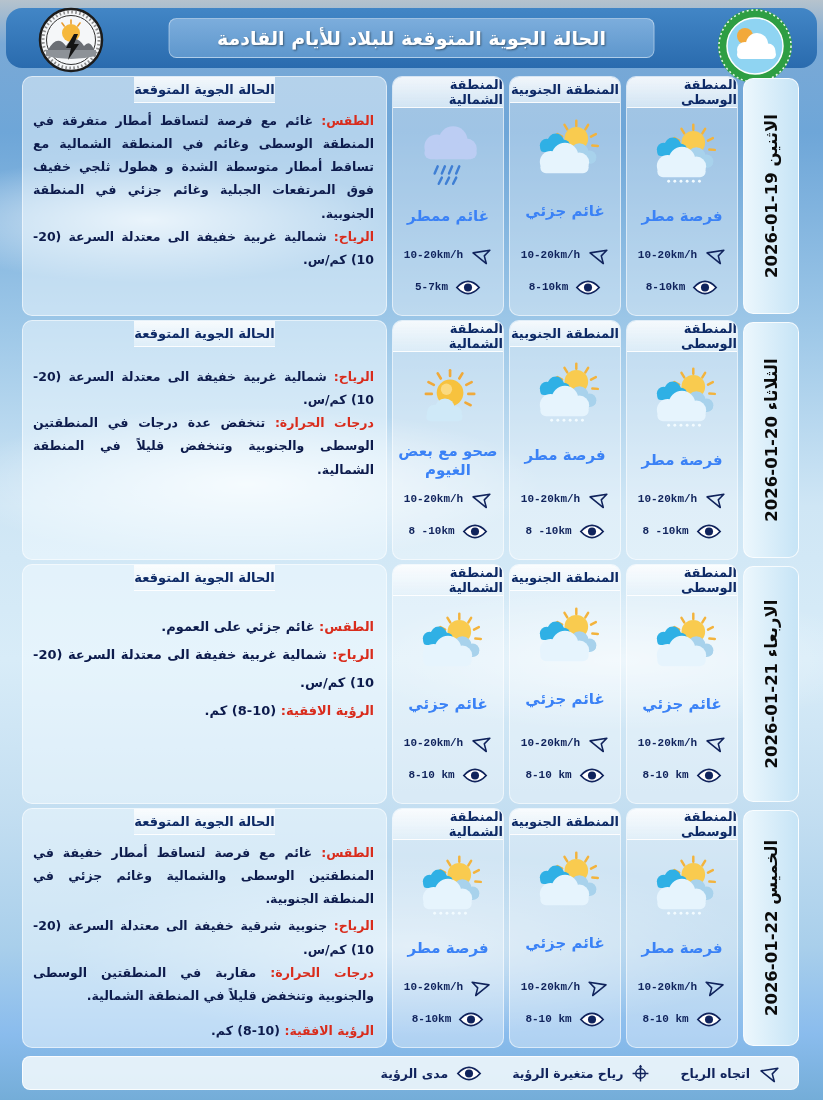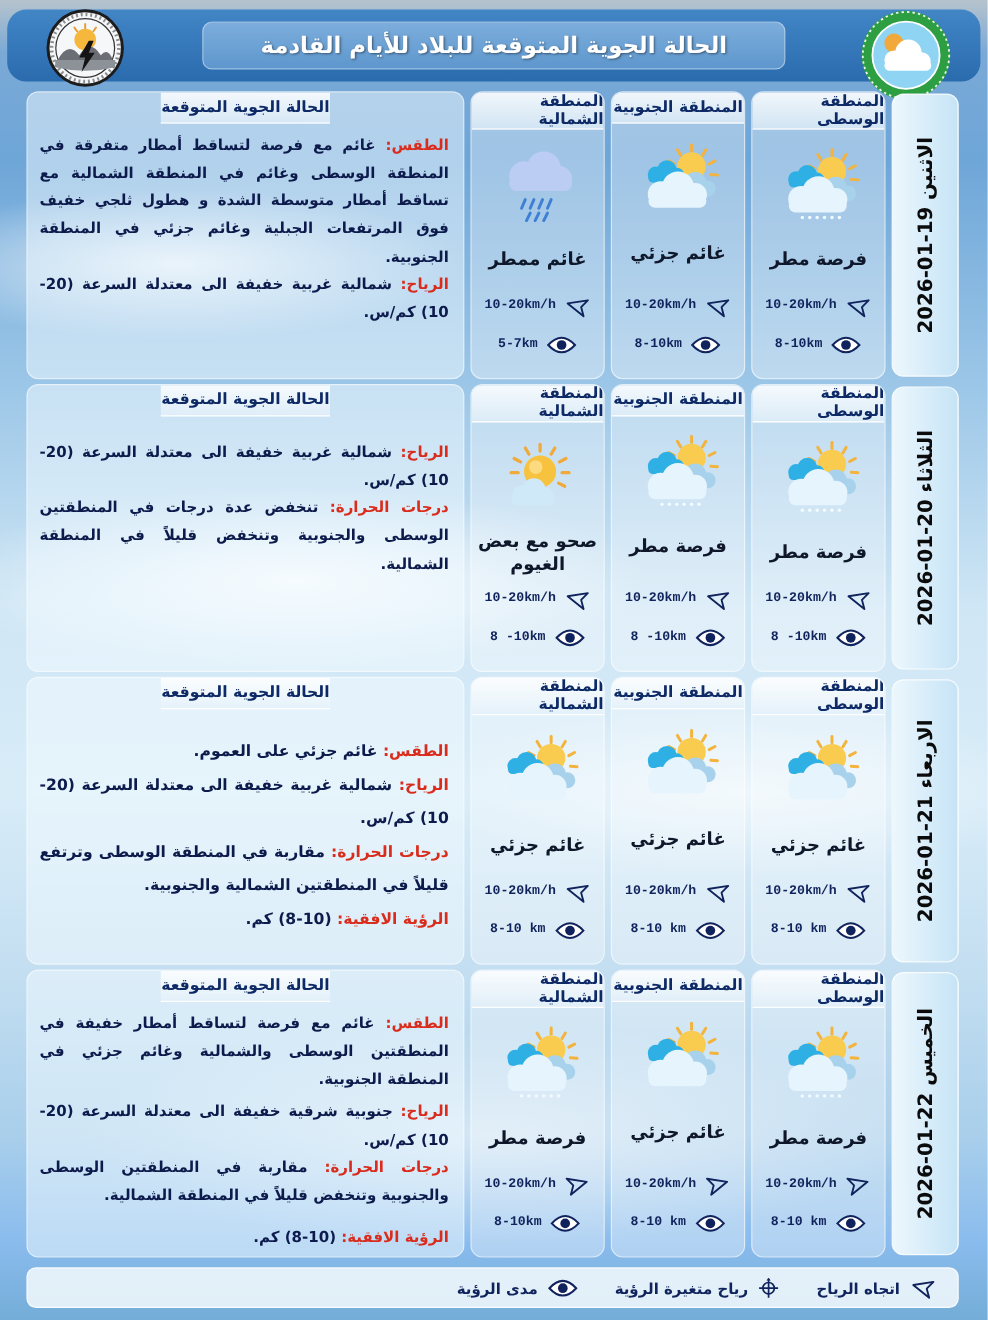--- a/index.html
+++ b/index.html
@@ -63,21 +63,21 @@
   .cell-head,.desc-head{
     flex:0 0 26px; display:flex; align-items:center; justify-content:center;
     background:linear-gradient(180deg,rgba(255,255,255,.85),rgba(230,242,250,.7));
     color:#0e2a66; font-weight:bold; font-size:13px;
     border-bottom:1px solid rgba(255,255,255,.6);
   }
   .icon-box{ height:88px; display:flex; align-items:center; justify-content:center; padding-top:4px; }
   .cond{
     min-height:42px; display:flex; align-items:center; justify-content:center;
     text-align:center; padding:0 4px;
-    color:#0f172a; font-weight:bold; font-size:15px; line-height:1.3;
+    color:#3b82f6; font-weight:bold; font-size:15px; line-height:1.3;
   }
   .wind-row,.vis-row{
     display:flex; align-items:center; justify-content:center; gap:7px;
     color:#10235c; font-weight:bold; font-size:11px;font-family:Liberation Mono, monospace;
   }
   .wind-row{ margin-top:auto; height:32px; }
   .vis-row{ height:32px; margin-bottom:12px; }
   .num{ direction:ltr; unicode-bidi:isolate; }
   
   .desc-body{
@@ -643,21 +643,20 @@
   </svg>
 </span>
         <span class="num">8-10 km</span>
       </div>
   </section>
   <section class="desc">
     <div class="desc-head">الحالة الجوية المتوقعة</div>
     <div class="desc-body r2">
       <p class="p0"><span class="lbl">الطقس:</span> <span>غائم جزئي على العموم.</span></p>
       <p class="p1"><span class="lbl">الرياح:</span> <span>شمالية غربية خفيفة الى معتدلة السرعة (20-10) كم/س.</span></p>
-      <p class="p2"><span class="lbl">درجات الحرارة:</span> <span>مقاربة في المنطقة الوسطى وترتفع قليلاً في المنطقتين الشمالية والجنوبية.</span></p>
       <p class="p3"><span class="lbl">الرؤية الافقية:</span> <span>(10-8) كم.</span></p>
     </div>
   </section>
 
   <div class="day-strip">
     <div class="pad"></div>
     <div class="day-rot">
       <span>الخميس</span>
       <span dir="ltr">2026-01-22</span>
     </div>

